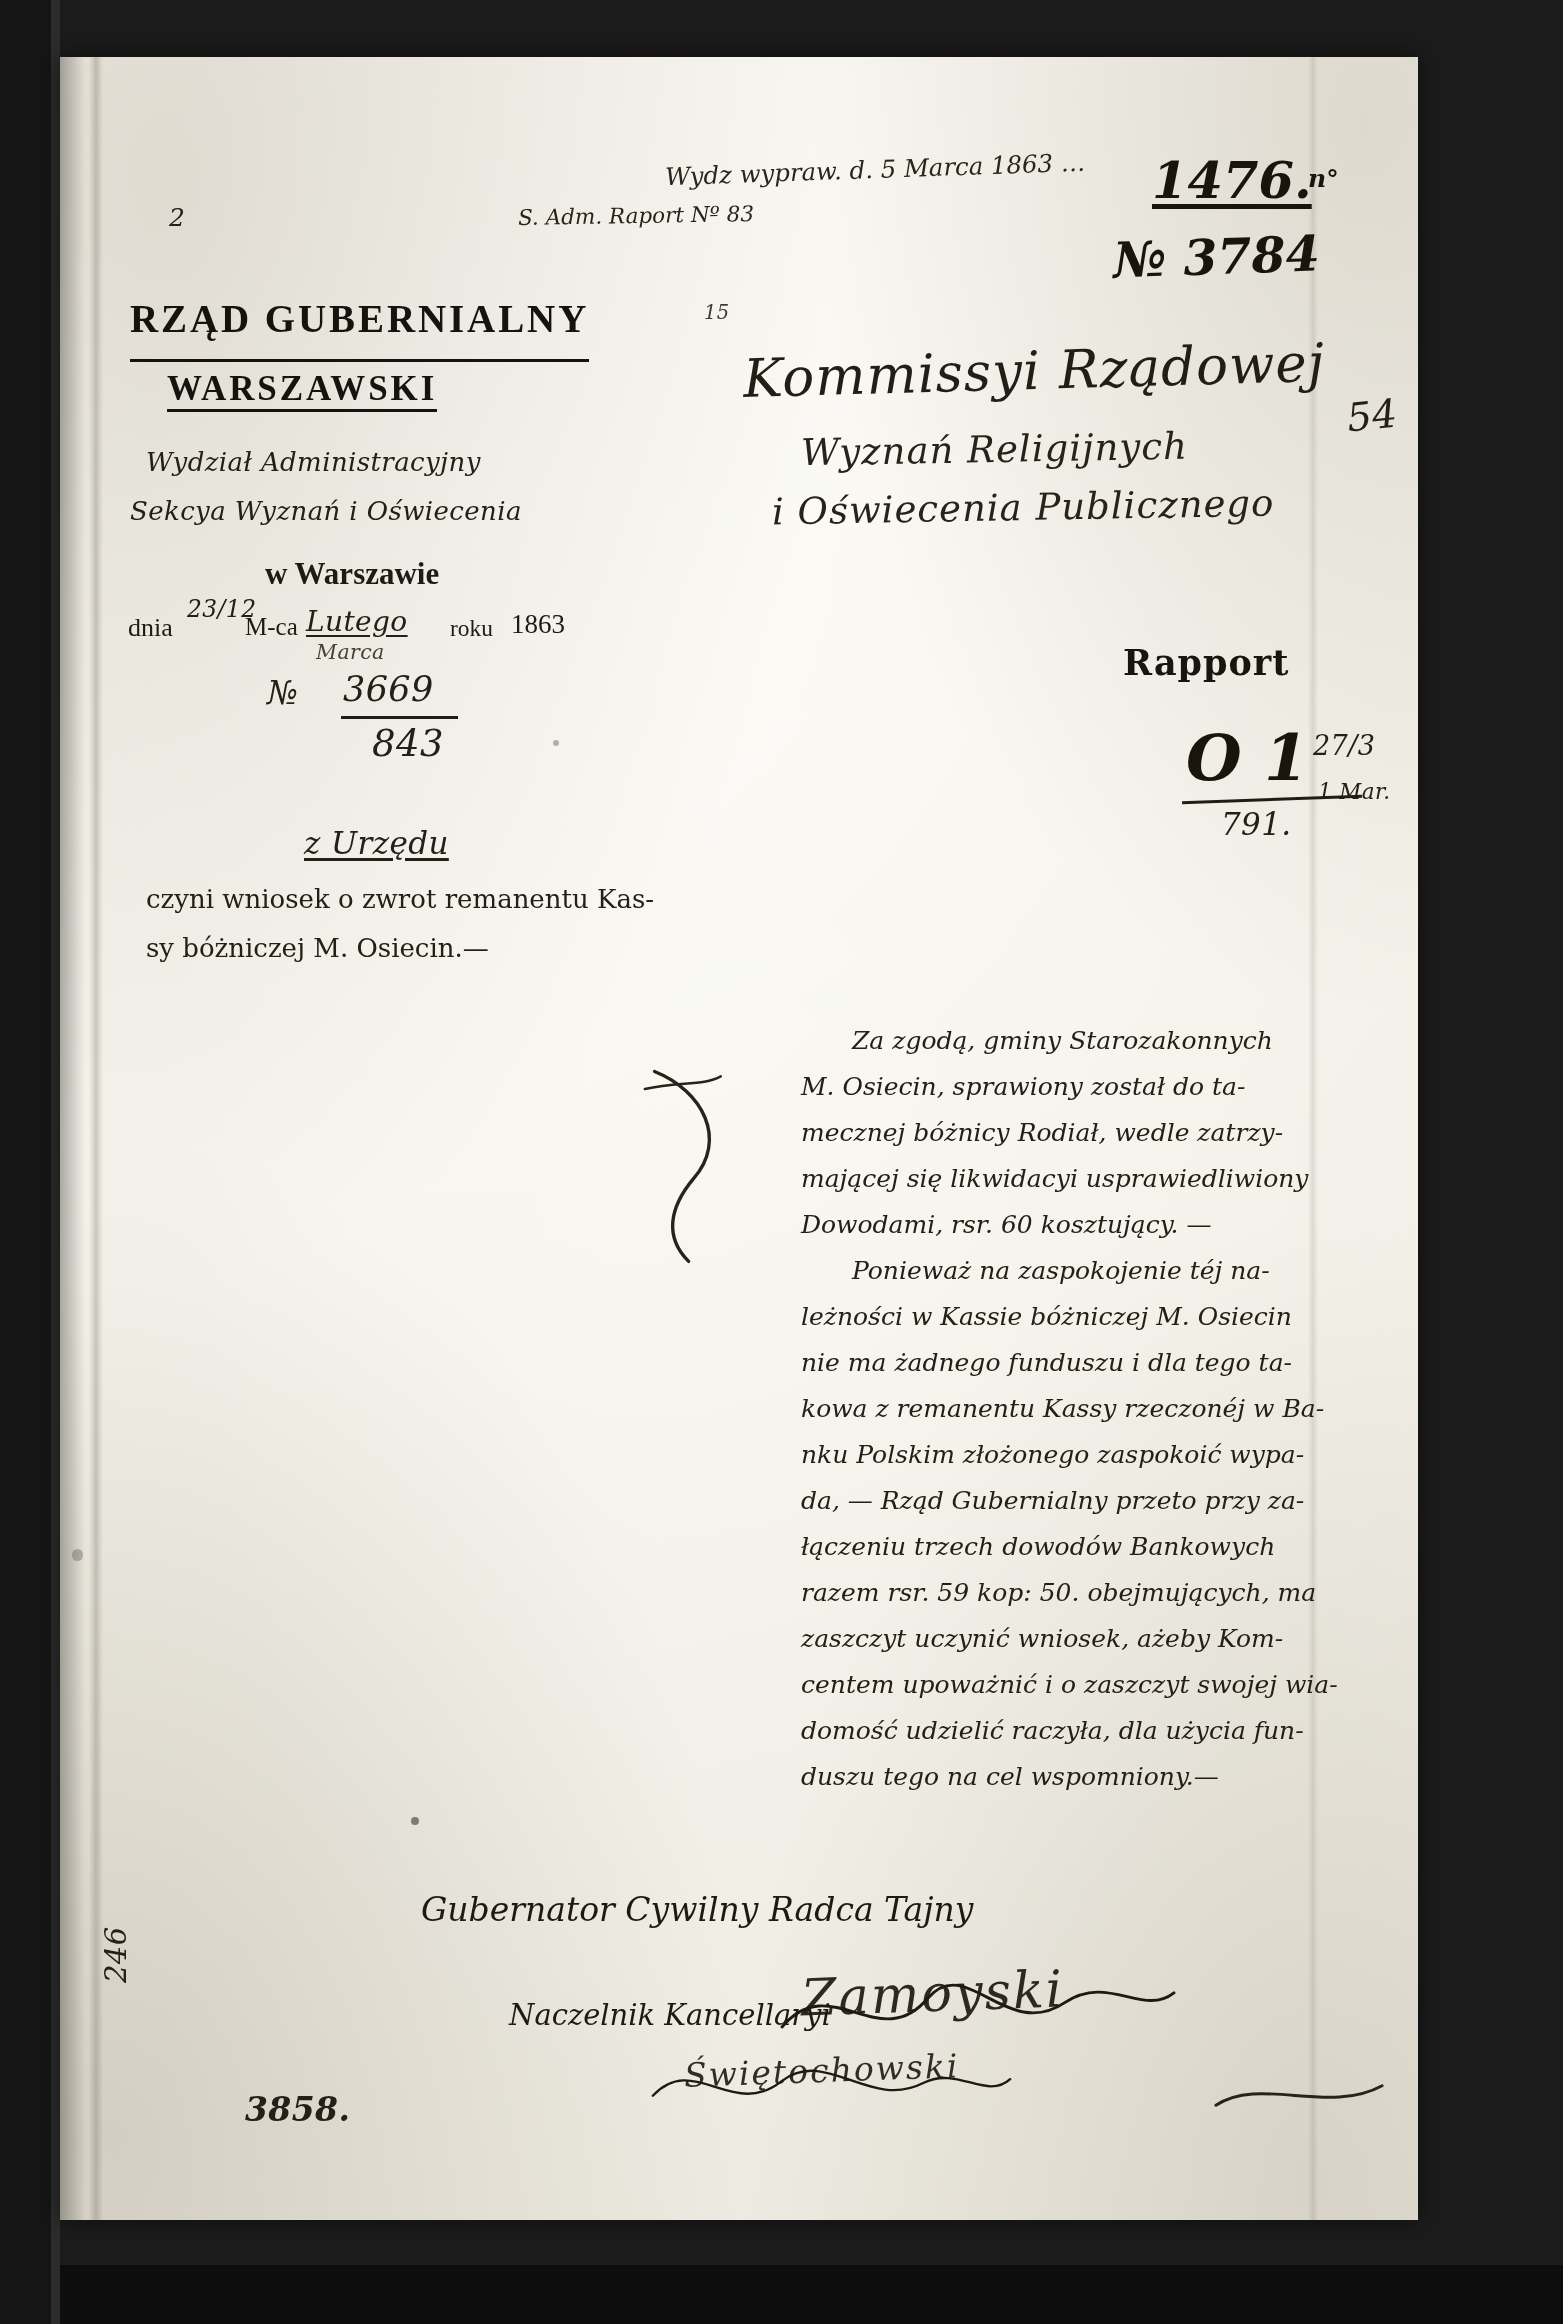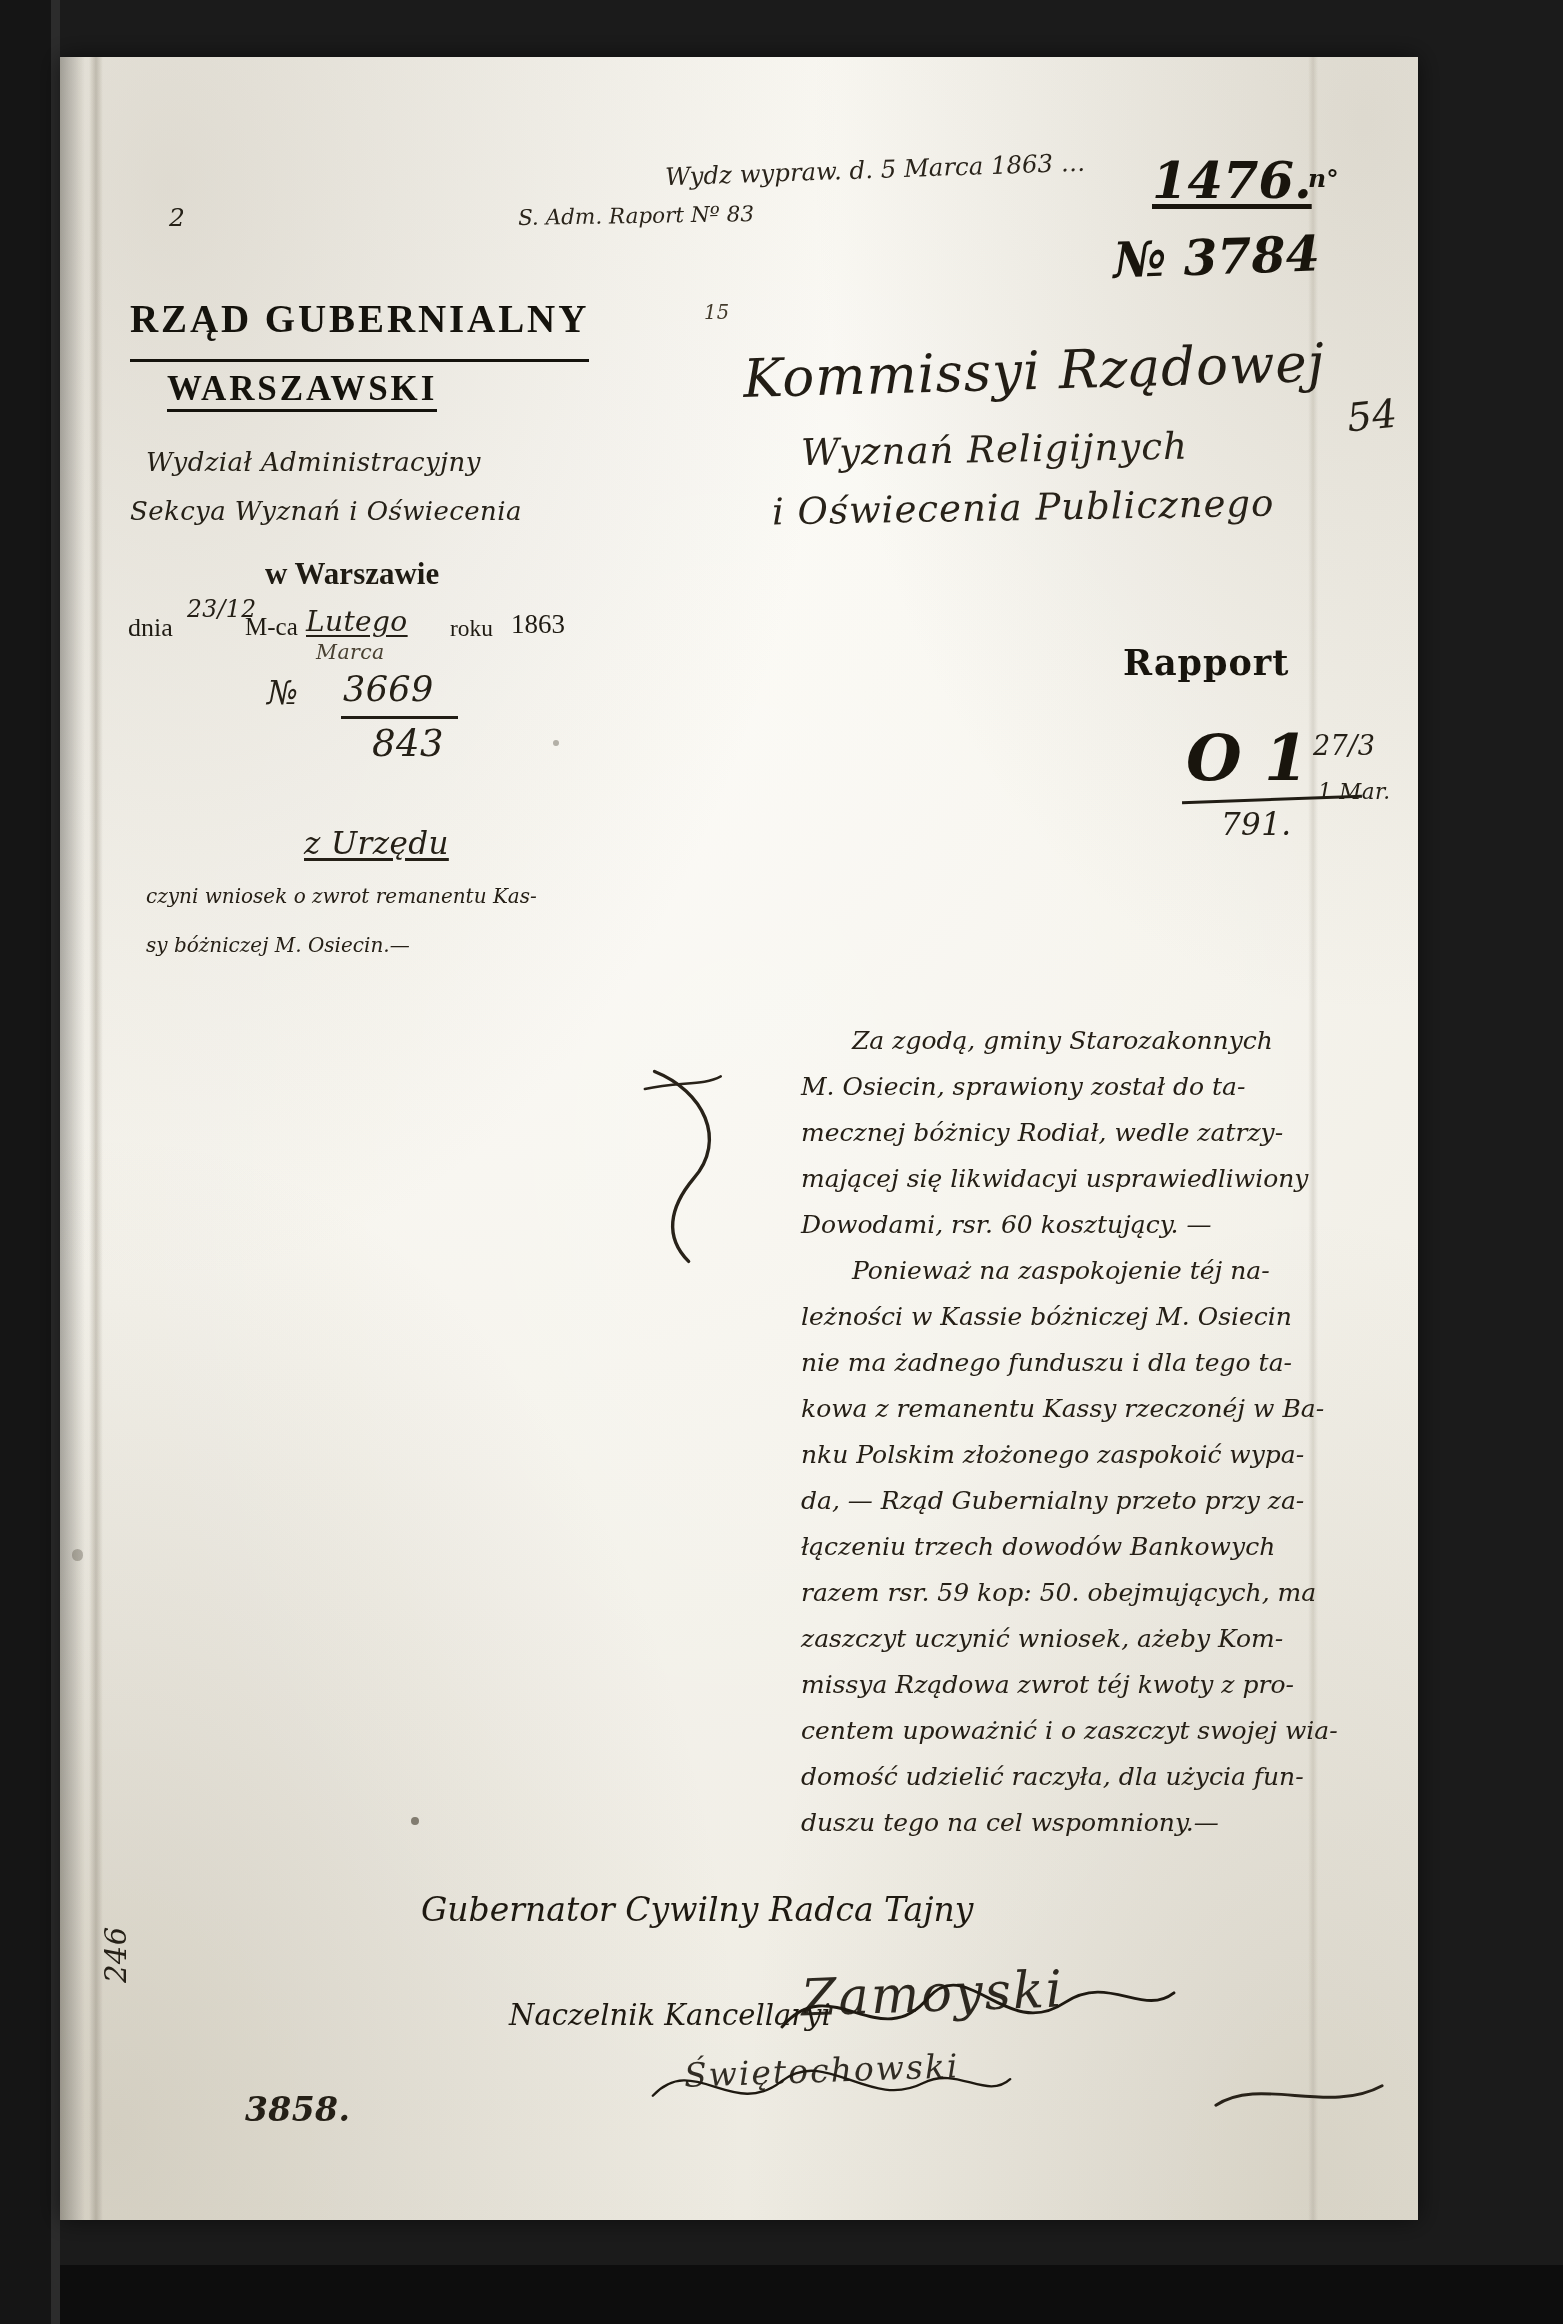--- a/index.html
+++ b/index.html
@@ -184,22 +184,21 @@
     font-size: 25px;
     line-height: 46px;
     color: #272118;
     white-space: pre;
   }
   .bodyline.ind { padding-left: 51px; }
 
   
   .leftline {
     font-family: "DejaVu Serif", serif;
-    font-style: italic;
-    font-size: 20px;
+    font-size: 26px;
     color: #272118;
     white-space: pre;
   }
 
   .ul { text-decoration: underline; text-underline-offset: 3.9px; }
 
   
   .sig {
     font-family: "DejaVu Serif", serif;
     font-style: italic;
@@ -309,21 +308,20 @@
       <div class="bodyline">Dowodami, rsr. 60 kosztujący. —</div>
       <div class="bodyline ind">Ponieważ na zaspokojenie téj na-</div>
       <div class="bodyline">leżności w Kassie bóżniczej M. Osiecin</div>
       <div class="bodyline">nie ma żadnego funduszu i dla tego ta-</div>
       <div class="bodyline">kowa z remanentu Kassy rzeczonéj w Ba-</div>
       <div class="bodyline">nku Polskim złożonego zaspokoić wypa-</div>
       <div class="bodyline">da, — Rząd Gubernialny przeto przy za-</div>
       <div class="bodyline">łączeniu trzech dowodów Bankowych</div>
       <div class="bodyline">razem rsr. 59 kop: 50. obejmujących, ma</div>
       <div class="bodyline">zaszczyt uczynić wniosek, ażeby Kom-</div>
-      <div class="bodyline">missya Rządowa zwrot téj kwoty z pro-</div>
       <div class="bodyline">centem upoważnić i o zaszczyt swojej wia-</div>
       <div class="bodyline">domość udzielić raczyła, dla użycia fun-</div>
       <div class="bodyline">duszu tego na cel wspomniony.—</div>
     </div>
 
     <div class="ink sig" style="left:361px; top:1833px; font-size:33px;">Gubernator Cywilny Radca Tajny</div>
 
     <div class="ink sig sig-scrawl" style="left:741px; top:1907px;">Zamoyski</div>
     <svg style="position:absolute; left:712px; top:1892px; width:410px; height:117px;" viewBox="0 0 420 120">
       <path d="M10 80 C 60 20, 110 110, 160 50 C 200 5, 240 95, 300 55 C 345 25, 380 70, 412 45" fill="none" stroke="#201b13" stroke-width="3" stroke-linecap="round"></path>

